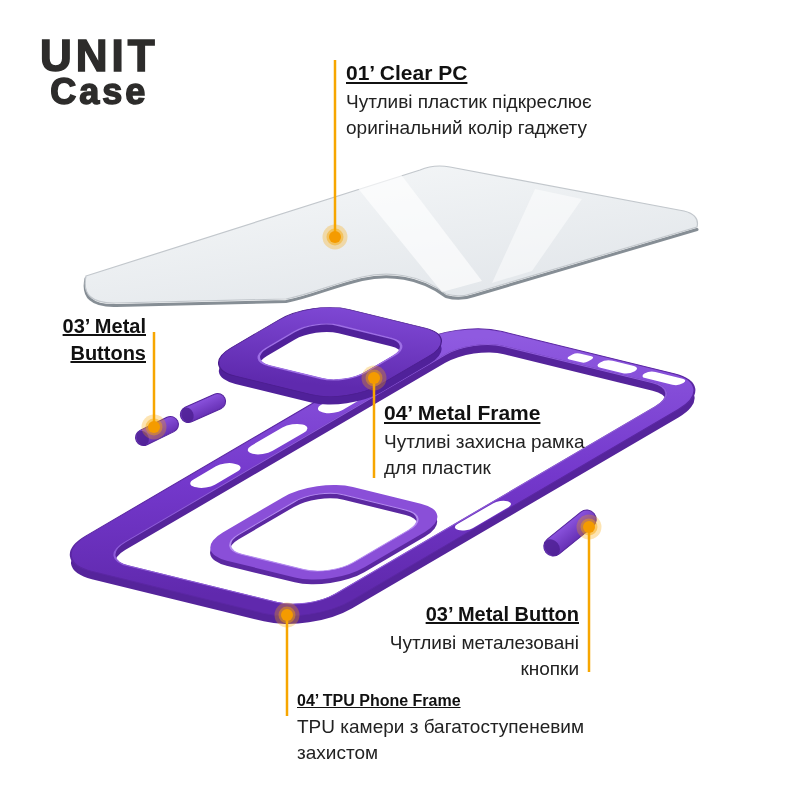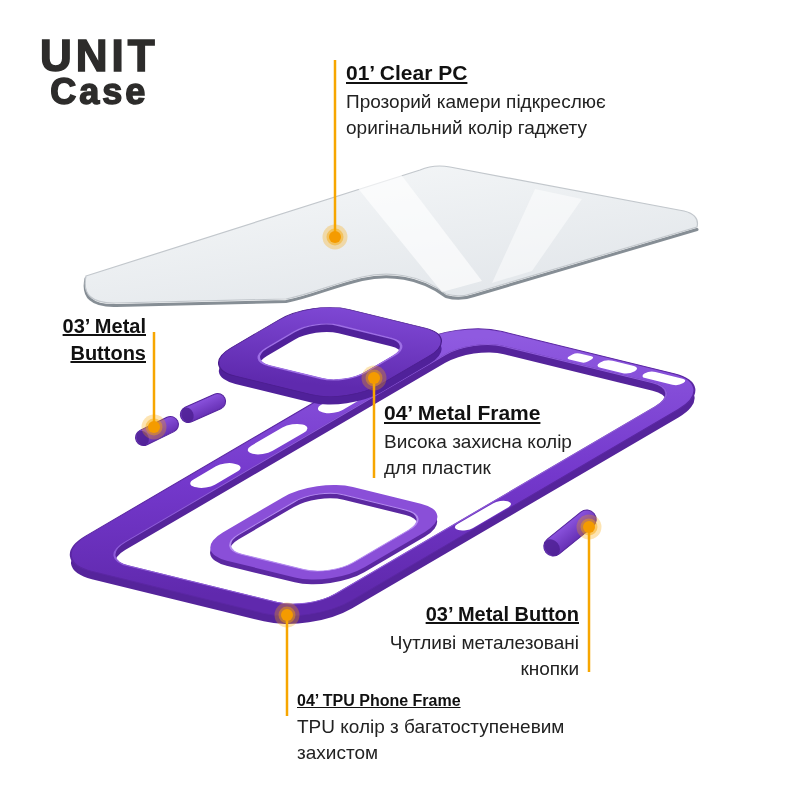--- a/index.html
+++ b/index.html
@@ -144,49 +144,49 @@
   </svg>
 
   <div class="logo">
     <div class="logo-line1">UNIT</div>
     <div class="logo-line2">Case</div>
   </div>
 
   <div class="callout callout-01">
     <div class="callout-title">01’ Clear PC</div>
     <div class="callout-desc">
-      <span>Прозорий камери підкреслює</span><br>
+      <span>Чутливі пластик підкреслює</span><br>
       <span>оригінальний колір гаджету</span>
     </div>
   </div>
 
   <div class="callout callout-03l align-right">
     <div class="callout-title">
       <span>03’ Metal</span><br>
       <span>Buttons</span>
     </div>
   </div>
 
   <div class="callout callout-02">
     <div class="callout-title">04’ Metal Frame</div>
     <div class="callout-desc">
-      <span>Висока захисна колір</span><br>
+      <span>Чутливі захисна рамка</span><br>
       <span>для пластик</span>
     </div>
   </div>
 
   <div class="callout callout-03r align-right">
     <div class="callout-title">03’ Metal Button</div>
     <div class="callout-desc">
       <span>Чутливі металезовані</span><br>
       <span>кнопки</span>
     </div>
   </div>
 
   <div class="callout callout-04">
     <div class="callout-title">04’ TPU Phone Frame</div>
     <div class="callout-desc">
-      <span>TPU колір з багатоступеневим</span><br>
+      <span>TPU камери з багатоступеневим</span><br>
       <span>захистом</span>
     </div>
   </div>
 
 </div>
 
 </body></html>

